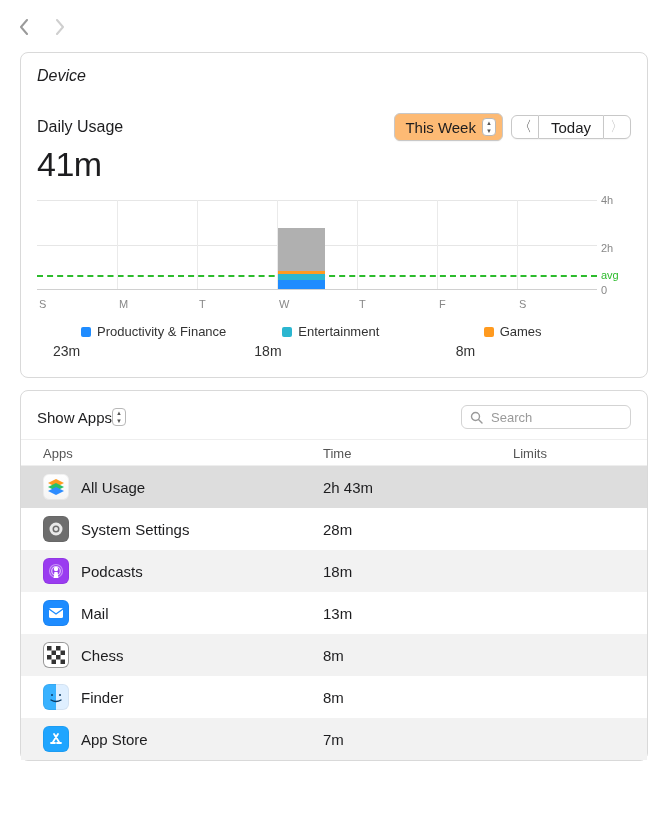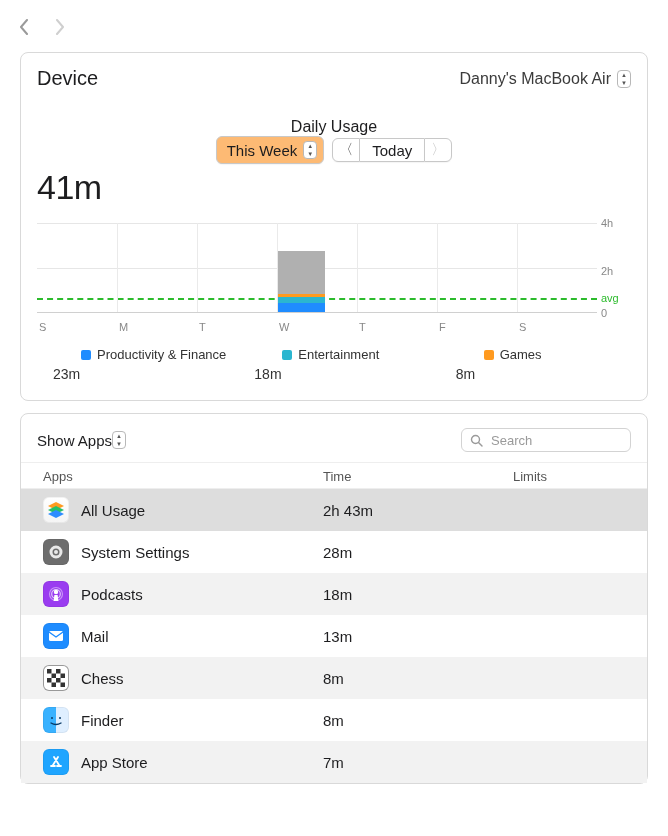--- a/index.html
+++ b/index.html
@@ -29,36 +29,36 @@
   .panel {
     margin: 12px 20px 0 20px;
     border: 1px solid #d9d9d9;
     border-radius: 8px;
     background: #fff;
     padding: 14px 16px 18px 16px;
   }
 
   
   .devrow { display:flex; align-items:center; justify-content:space-between; }
-  .devrow .label { font-size:20px; }
+  .devrow .label { font-size:16px;font-style:italic; }
   .devsel {
     display:flex; align-items:center; gap:6px;
     font-size:16px; color:#3b3b3b;
   }
   .stepper {
     width:14px; height:18px;
     border:1px solid #b8b8b8; border-radius:4px;
     display:flex; flex-direction:column;
     overflow:hidden;
     background:#fff;
   }
   .stepper span { flex:1; display:flex; align-items:center; justify-content:center; font-size:6px; line-height:1; color:#555; }
 
   
-  .usagehdr { display:flex; align-items:center; justify-content:space-between; margin-top:2px;flex-direction:column; }
+  .usagehdr { display:flex; align-items:center; justify-content:space-between; margin-top:2px; }
   .usagehdr .label { font-size:16px; }
   .usagehdr .controls { display:flex; align-items:center; gap:8px; }
   .pill {
     display:flex; align-items:center; gap:6px;
     font-size:15px;
     padding: 0 6px 0 10px;
     height:28px;
     border:1px solid #c8c8c8; border-radius:6px;
     background:#fdba74;
     box-shadow: 0 1px 1px rgba(0,0,0,0.04);
@@ -177,27 +177,20 @@
           <path d="M2 1 L8 8 L2 15" fill="none" stroke="#cfcfcf" stroke-width="2" stroke-linecap="round" stroke-linejoin="round"></path>
         </svg>
     </div>
   </div>
 </div>
 
 <div class="panel">
 
   <div class="devrow">
     <div class="label">Device</div>
-    <div class="devsel">
-      <span>Danny's MacBook Air</span>
-      <span class="stepper">
-          <span>▲</span>
-          <span>▼</span>
-        </span>
-    </div>
   </div>
 
   <div class="usagehdr" style="margin-top:28px;">
     <div class="label">Daily Usage</div>
     <div class="controls">
       <div class="pill">
         <span>This Week</span>
         <span class="stepper">
             <span>▲</span>
             <span>▼</span>

